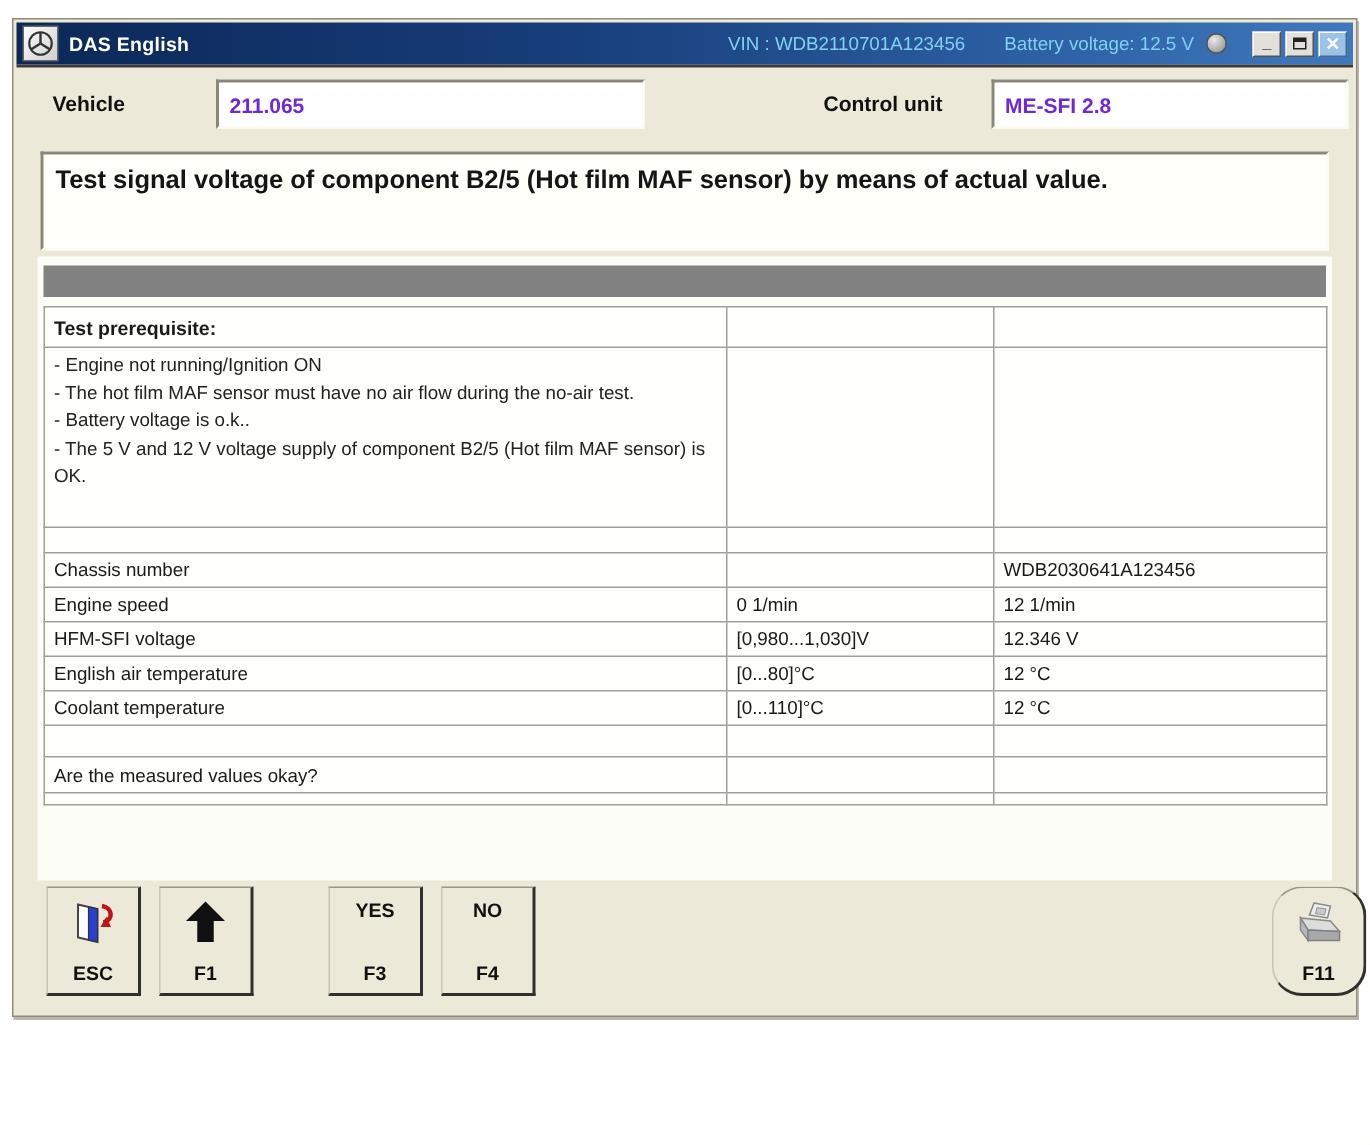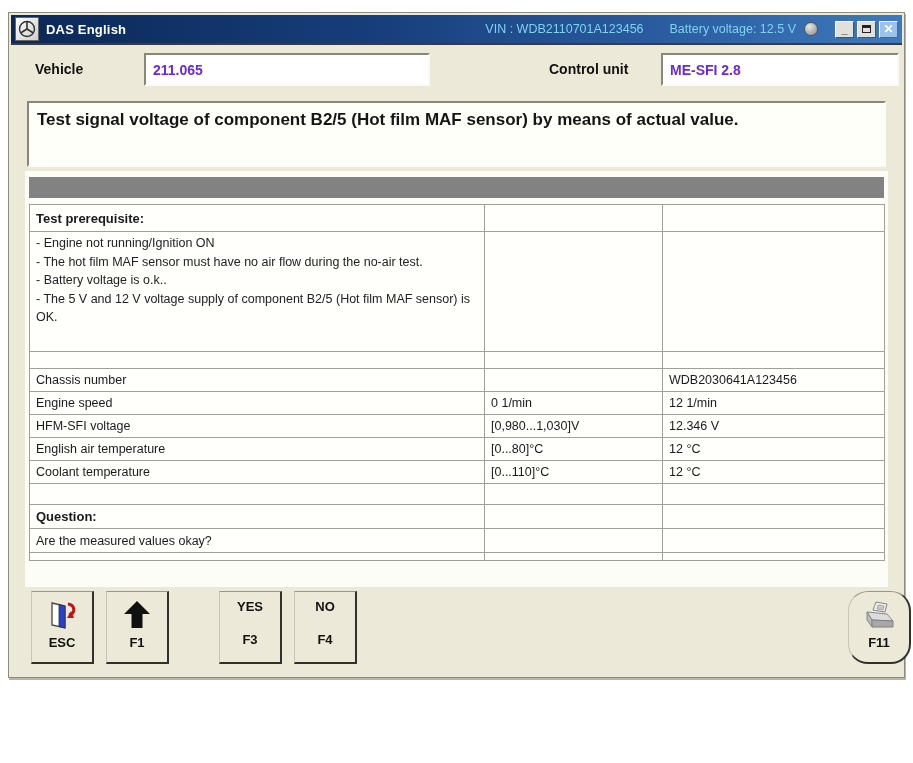--- a/index.html
+++ b/index.html
@@ -70,21 +70,21 @@
   tr.h27 { height:27px; } tr.h120 { height:120px; } tr.h17 { height:17px; }
   tr.h25 { height:25px; } tr.h23 { height:23px; } tr.h21 { height:21px; }
   tr.h24 { height:24px; } tr.h8 { height:8px; }
 
   
   .fbtn {
     position:absolute; top:578px; width:63px; height:73px; background:#ece9d8;
     border-top:1px solid #9a978a; border-left:1px solid #c8c5b5;
     border-right:2px solid #30302c; border-bottom:2px solid #30302c;
     display:flex; flex-direction:column; align-items:center; justify-content:space-between;
-    padding:7px 3px 15px 3px; cursor:pointer;
+    padding:7px 3px 6px 3px; cursor:pointer;
   }
   .fbtn .lbl { font-size:13px; font-weight:bold; color:#111; }
   .fbtn .top { font-size:13px; font-weight:bold; color:#111; }
 
   
   .figcap { position:absolute; left:30px; top:696px; font-size:32px; font-style:italic; color:#141414; letter-spacing:1px; }
 </style>
 </head>
 <body>
 
@@ -175,25 +175,20 @@
             <tr class="h23">
               <td>Coolant temperature</td>
               <td>[0...110]°C</td>
               <td>12 °C</td>
             </tr>
           <tr class="h21">
             <td></td>
               <td></td>
               <td></td>
           </tr>
-          <tr class="hdr h24">
-            <td>Question:</td>
-            <td></td>
-              <td></td>
-          </tr>
           <tr class="h24">
             <td>Are the measured values okay?</td>
             <td></td>
               <td></td>
           </tr>
           <tr class="h8">
             <td></td>
               <td></td>
               <td></td>
           </tr>

